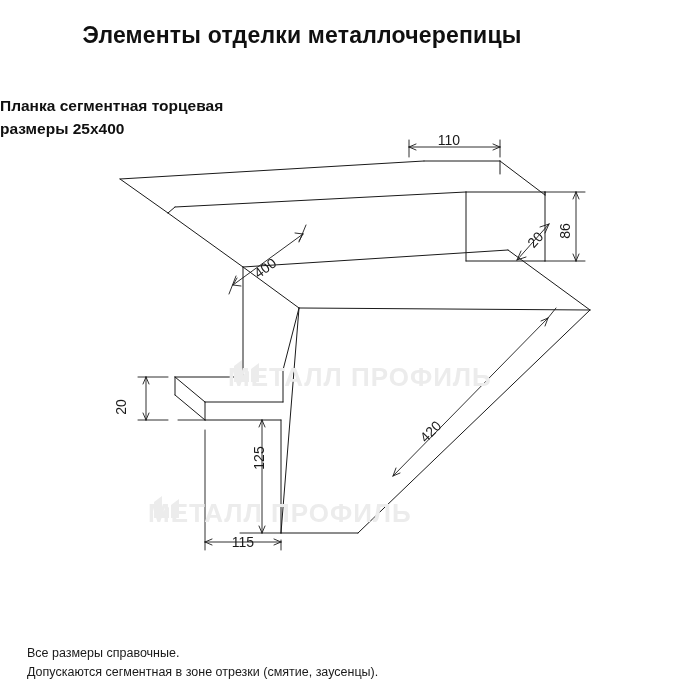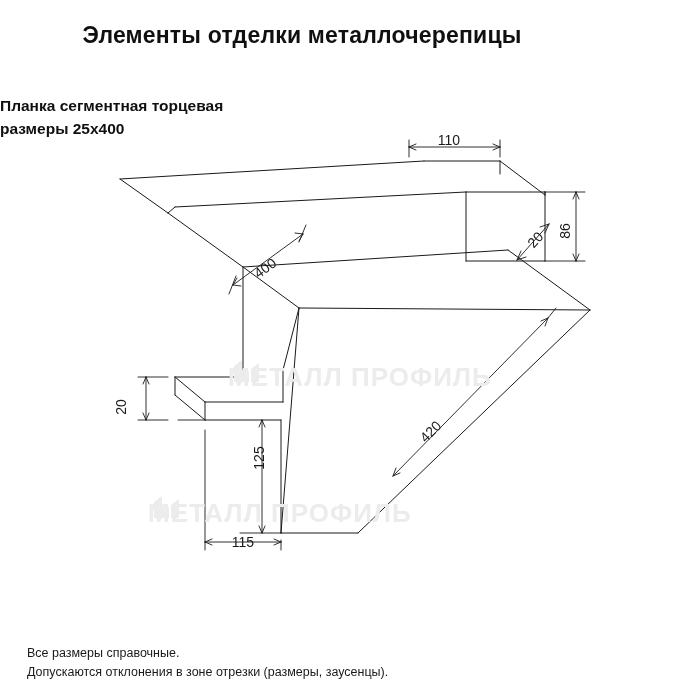--- a/index.html
+++ b/index.html
@@ -211,16 +211,16 @@
         <text x="434" y="305" text-anchor="middle" transform="rotate(-45 434 305)">420</text>
         <text x="126" y="277" text-anchor="middle" transform="rotate(-90 126 277)">20</text>
         <text x="264" y="328" text-anchor="middle" transform="rotate(-90 264 328)">125</text>
         <text x="243" y="417" text-anchor="middle">115</text>
       </g>
     </svg>
   </div>
 
   <div class="footer">
     <div>Все размеры справочные.</div>
-    <div>Допускаются отклонения в зоне отрезки (размеры, заусенцы).</div>
+    <div>Допускаются сегментная в зоне отрезки (смятие, заусенцы).</div>
   </div>
 
 </div>
 
 </body></html>

